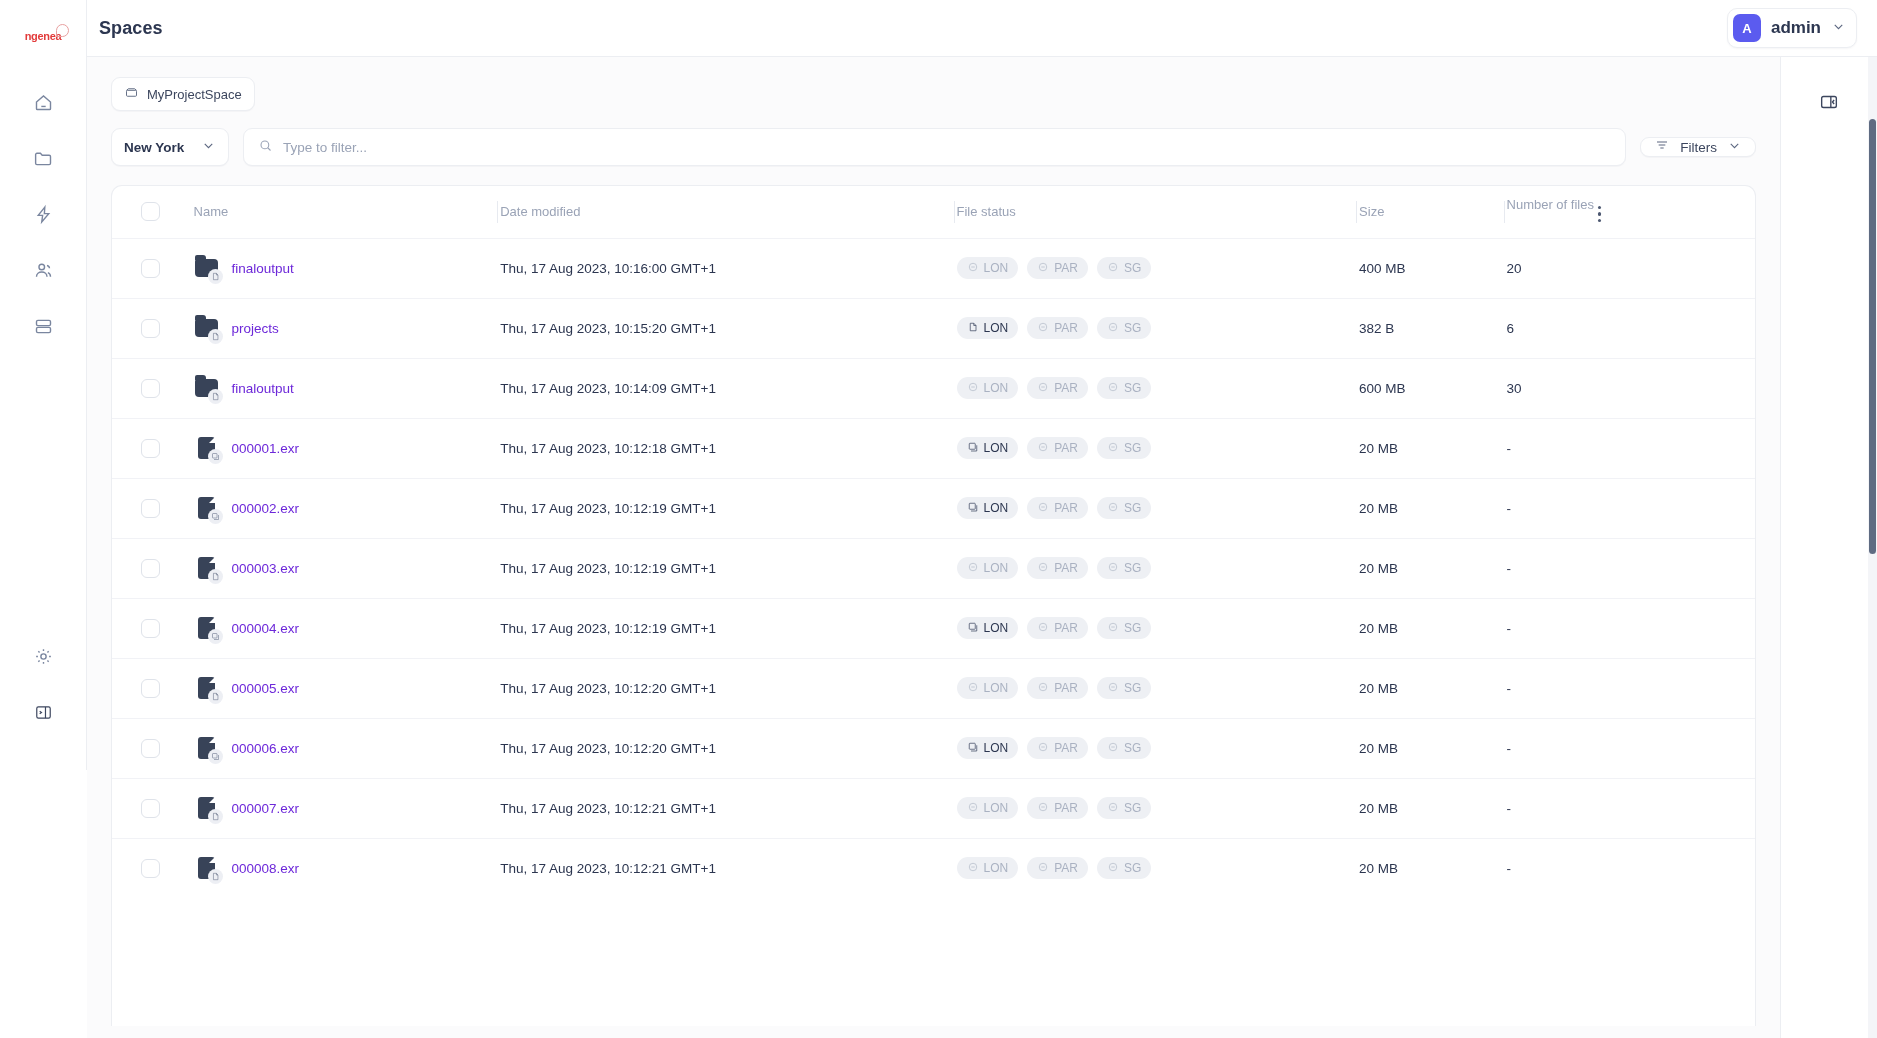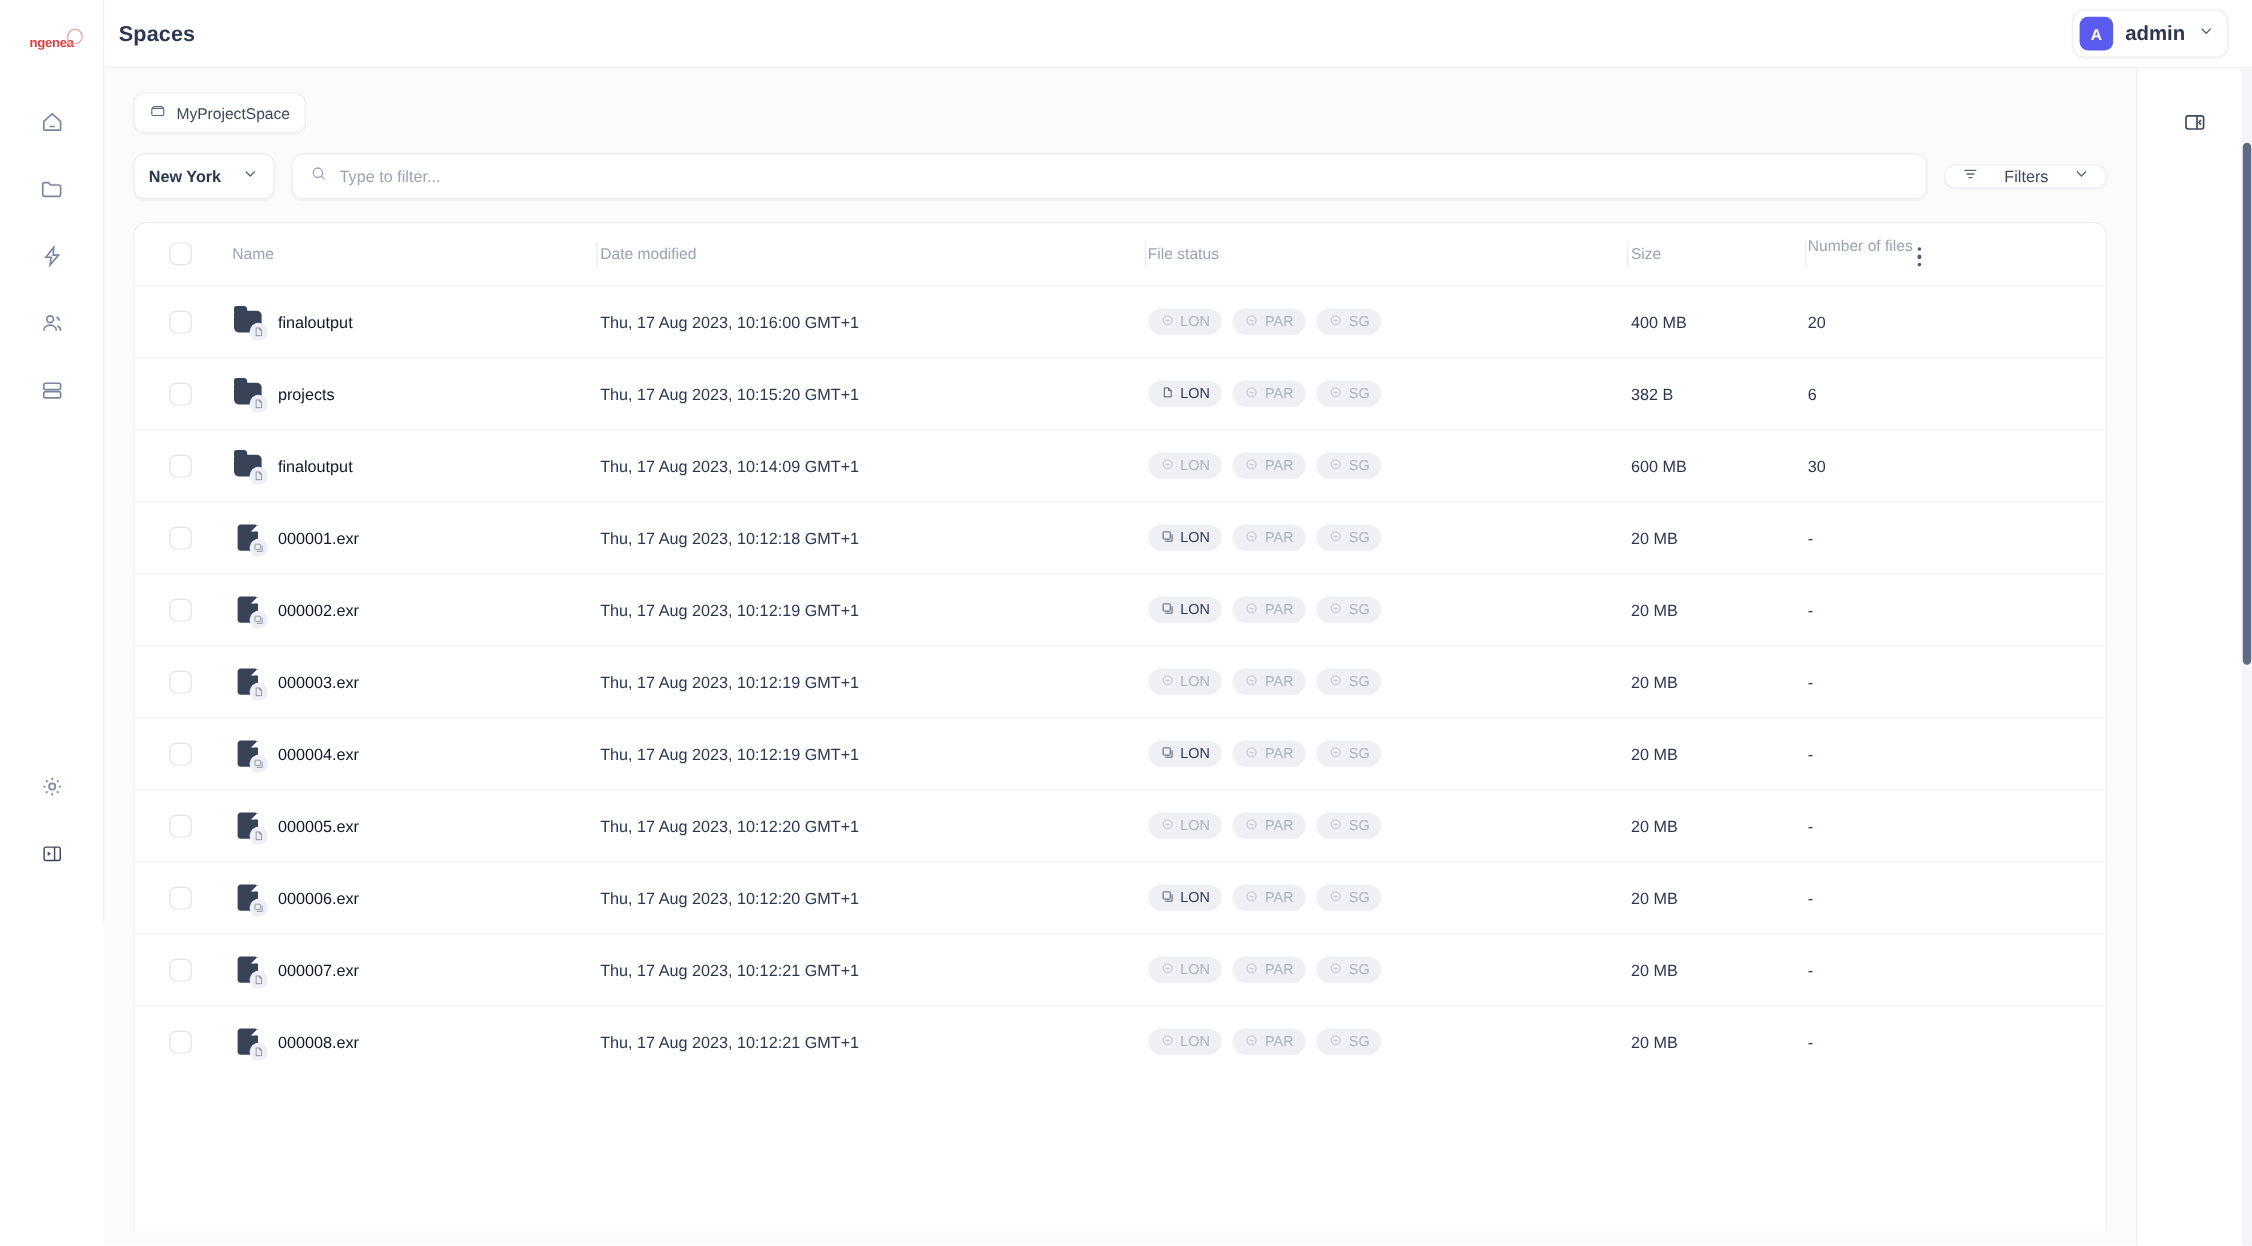--- a/index.html
+++ b/index.html
@@ -123,21 +123,21 @@
   #filter-input {
     flex: 1; border: none; outline: none; background: transparent;
     font-size: 13.5px; color: #2c3650;
     font-family: "Liberation Sans", sans-serif;
   }
   #filter-input::placeholder { color: #9aa3b6; }
 
   #filters-button {
     height: 20px; min-width: 100px;
     border: 1px solid #eceef2; border-radius: 9px; background: #fff;
-    display: flex; align-items: center; gap: 20px; padding: 0 13px;
+    display: flex; align-items: center; gap: 10px; padding: 0 13px;
     cursor: pointer;
     box-shadow: 0 1px 1px rgba(20,30,60,0.03);
   }
   #filters-button svg { stroke: #5c6780; fill: none; stroke-width: 1.7; }
   #filters-label { font-size: 13.5px; color: #3c465e; }
 
   
   #table-card {
     margin: 19px 24px 12px 24px;
     background: #fff;
@@ -215,21 +215,21 @@
     content: ""; position: absolute; right: 0; top: 0;
     border-width: 0 0 6px 6px; border-style: solid;
     border-color: transparent transparent #ffffff transparent;
   }
   .mini-badge {
     position: absolute; right: -3px; bottom: -3px;
     width: 15px; height: 15px; border-radius: 50%;
     background: #edeff4; display: flex; align-items: center; justify-content: center;
   }
   .mini-badge svg { stroke: #5c6780; fill: none; stroke-width: 1.4; }
-  .name-text { font-size: 13.5px; color: #0f172a; }
+  .name-text { font-size: 13.5px; color: #6d28d9; }
 
   .status-cell { display: flex; align-items: center; gap: 9px; padding-left: 2px; }
   .badge {
     display: inline-flex; align-items: center; gap: 5px;
     height: 22px; padding: 0 10px; border-radius: 11px;
     background: #eef0f4; font-size: 12px; cursor: pointer;
   }
   .badge.inactive { color: #aab2c2; }
   .badge.active { color: #2c3650; }
   .badge svg { fill: none; stroke-width: 1.5; }

